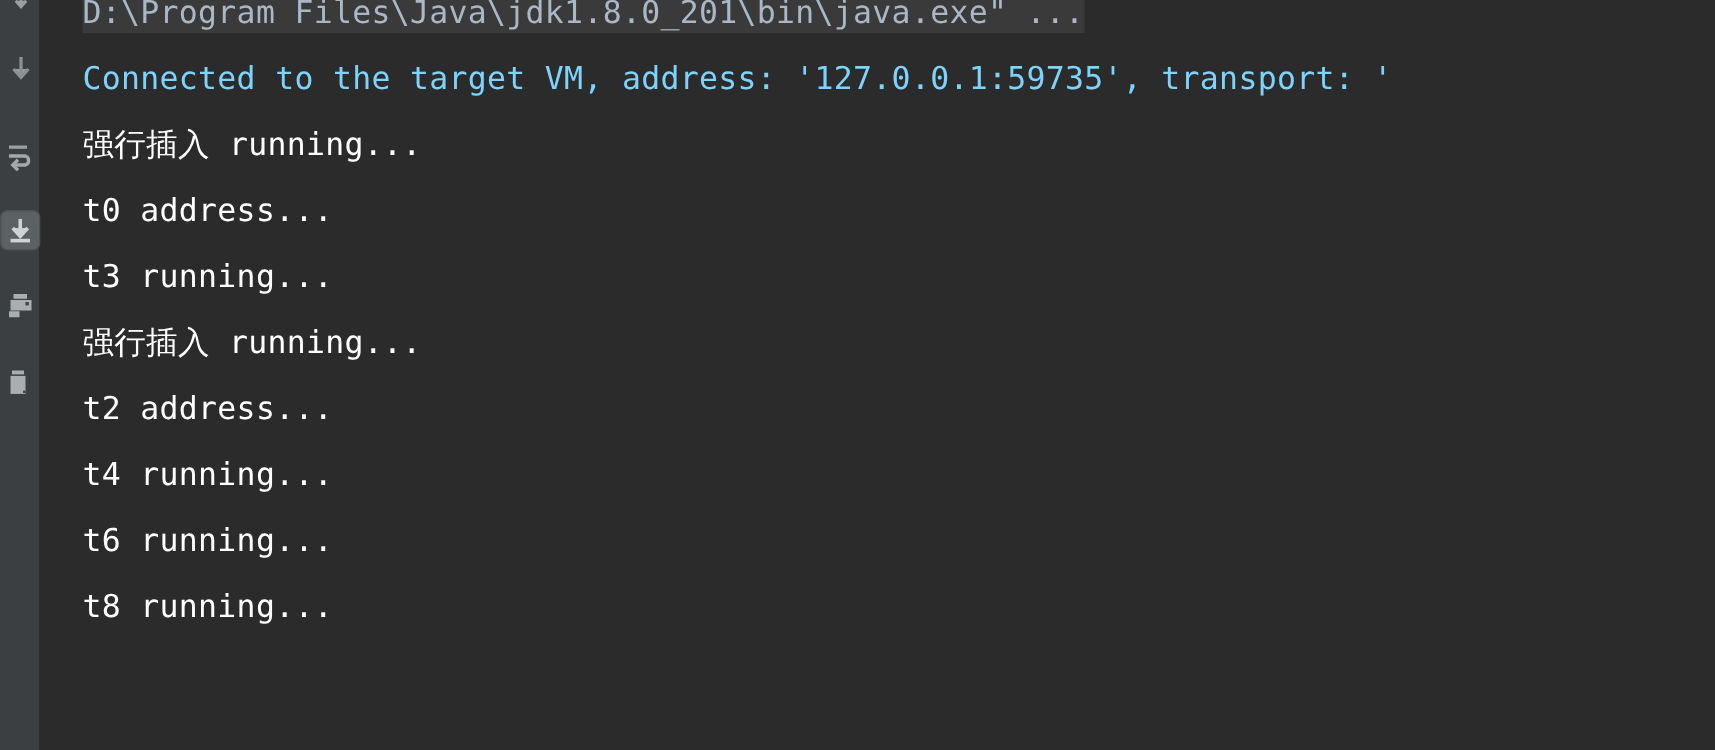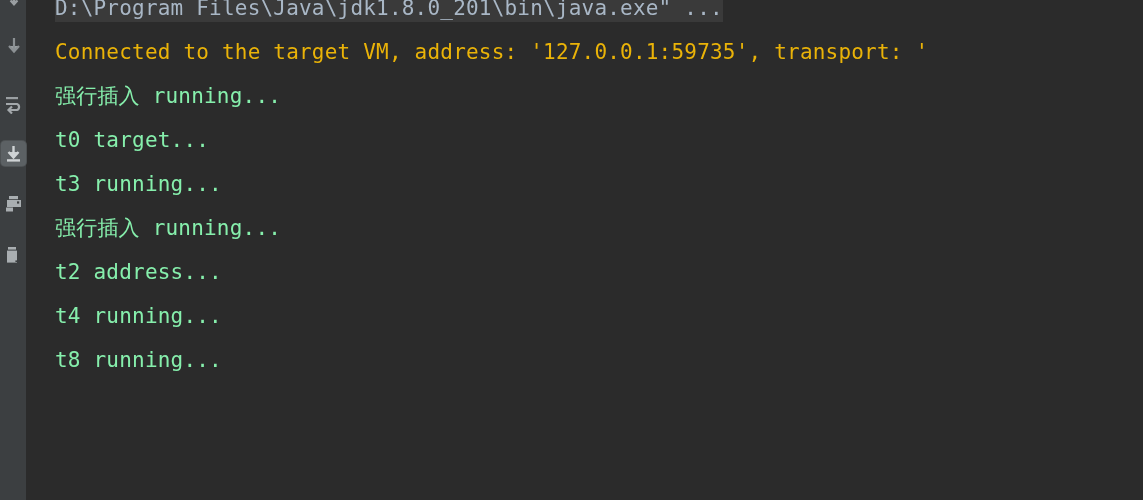--- a/index.html
+++ b/index.html
@@ -59,30 +59,30 @@
     top: -14px;   
     left: 0;
     right: 0;
     padding-left: 28px;
   }
   .line {
     height: 44px;
     line-height: 44px;
     font-size: 21px;
     letter-spacing: 0.2px;
-    color: #86efac;
+    color: #ffffff;
     white-space: pre;
     position: relative;
   }
   .line .hl {
     background: #3a3a3a;
     padding: 2px 0;
   }
   .line.cmd { color: #a9b7c6; }
-  .line.sys { color: #eab308; }
+  .line.sys { color: #7dd3fc; }
 </style>
 </head>
 <body>
 
 <div id="app">
 
   <div class="toolbar">
 
     <div class="tool-btn" style="top:-12px;">
       <svg width="16" height="16" viewBox="0 0 16 16">
@@ -128,22 +128,23 @@
       </svg>
     </div>
   </div>
 
   <div class="console">
     <div class="lines">
 
       <div class="line cmd"><span class="hl">D:\Program Files\Java\jdk1.8.0_201\bin\java.exe" ...</span></div>
       <div class="line sys"><span>Connected to the target VM, address: '127.0.0.1:59735', transport: '</span></div>
       <div class="line"><span>强行插入 running...</span></div>
-      <div class="line"><span>t0 target...</span></div>
+      <div class="line"><span>t0 address...</span></div>
       <div class="line"><span>t3 running...</span></div>
       <div class="line"><span>强行插入 running...</span></div>
       <div class="line"><span>t2 address...</span></div>
       <div class="line"><span>t4 running...</span></div>
+      <div class="line"><span>t6 running...</span></div>
       <div class="line"><span>t8 running...</span></div>
 
     </div>
   </div>
 </div>
 
 </body></html>

